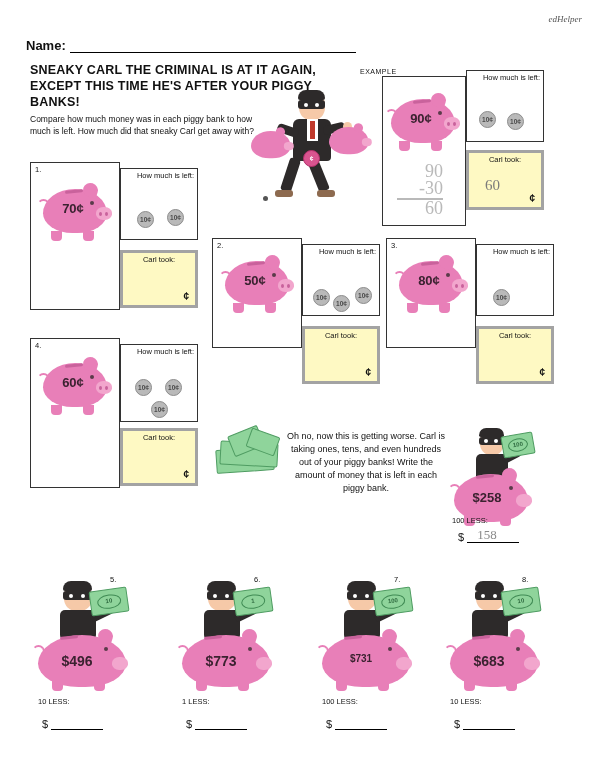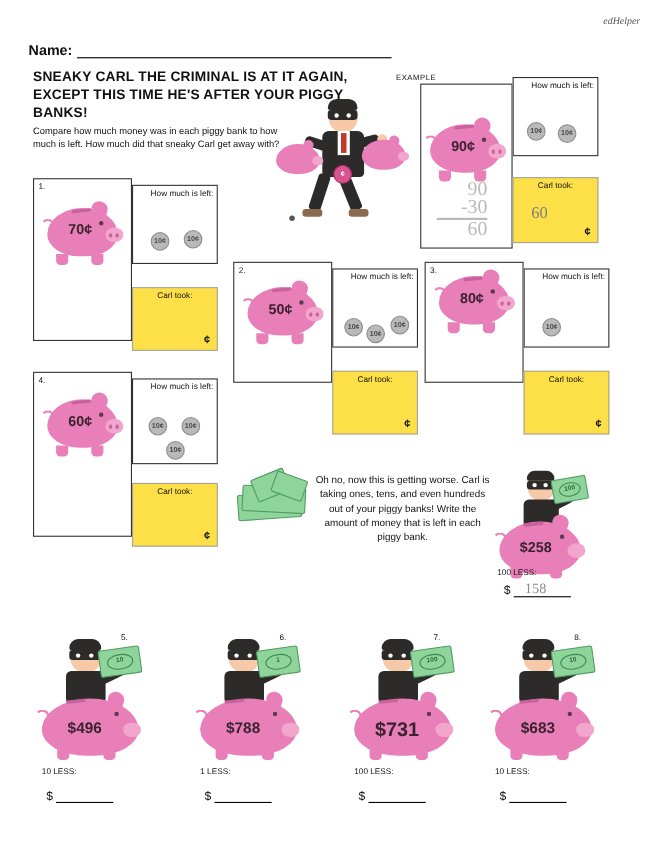--- a/index.html
+++ b/index.html
@@ -18,21 +18,21 @@
 
   .title-block{position:absolute;left:30px;top:62px;width:320px;}
   .title-line{font-family:"Liberation Sans",sans-serif;font-weight:bold;font-size:12.5px;letter-spacing:.2px;line-height:16px;}
   .intro{position:absolute;left:30px;top:113px;width:230px;font-size:8.5px;line-height:12px;color:#111;}
 
   
   .card{position:absolute;border:1px solid #333;box-sizing:border-box;background:#fff;}
   .card .idx{position:absolute;left:4px;top:2px;font-size:7.5px;}
   .hm-box{position:absolute;border:1px solid #333;box-sizing:border-box;background:#fff;}
   .hm-label{font-size:7.5px;line-height:9px;text-align:right;padding:2px 3px 0 3px;}
-  .took-box{position:absolute;border:1px solid #a3a3a3;box-sizing:border-box;background:#fde047;margin-top:11px;}
+  .took-box{position:absolute;border:3px solid #a3a3a3;box-sizing:border-box;background:#fef9c3;}
   .took-label{font-size:7.5px;text-align:center;padding-top:2px;}
   .cent-slot{position:absolute;right:6px;bottom:3px;font-size:10px;font-weight:bold;}
   .answer-val{font-size:15px;color:#7b7b7b;font-family:"Liberation Serif",serif;}
 
   
   .piggy{position:relative;}
   .piggy .body{position:absolute;left:0;top:8px;width:64px;height:44px;background:#e87fb8;border-radius:50% 50% 46% 46%/55% 55% 45% 45%;}
   .piggy .ear{position:absolute;left:40px;top:2px;width:15px;height:14px;background:#e87fb8;border-radius:50% 50% 0 50%;transform:rotate(18deg);}
   .piggy .snout{position:absolute;left:53px;top:26px;width:16px;height:13px;background:#f2a6cd;border-radius:45%;}
   .piggy .nost{position:absolute;width:3px;height:4px;background:#c9629c;border-radius:50%;top:31px;}
@@ -89,21 +89,21 @@
   </div>
 
   <div class="title-block">
     <div class="title-line">SNEAKY CARL THE CRIMINAL IS AT IT AGAIN,</div>
     <div class="title-line">EXCEPT THIS TIME HE'S AFTER YOUR PIGGY BANKS!</div>
   </div>
   <div class="intro">Compare how much money was in each piggy bank to how much is left. How much did that sneaky Carl get away with?</div>
 
   <div class="example-label" style="left:360px;top:68px;">EXAMPLE</div>
   <div class="card" style="left:382px;top:76px;width:84px;height:150px;">
-    <div class="piggy" style="position:absolute;left:8px;top:28px;width:68px;height:56px;">
+    <div class="piggy" style="position:absolute;left:8px;top:14px;width:68px;height:56px;">
       <div class="tail"></div>
       <div class="body"></div>
       <div class="slot"></div>
       <div class="ear"></div>
       <div class="eye"></div>
       <div class="snout"></div>
       <div class="nost" style="left:56px;"></div>
       <div class="nost" style="left:62px;"></div>
       <div class="leg" style="left:8px;"></div>
       <div class="leg" style="left:40px;"></div>
@@ -208,21 +208,21 @@
     <div class="coin" style="left:30px;top:50px;">10¢</div>
     <div class="coin" style="left:52px;top:42px;">10¢</div>
   </div>
   <div class="took-box" style="left:302px;top:326px;width:78px;height:58px;">
     <div class="took-label">Carl took:</div>
     <div class="cent-slot">¢</div>
   </div>
 
   <div class="card" style="left:386px;top:238px;width:90px;height:110px;">
     <div class="idx">3.</div>
-    <div class="piggy" style="position:absolute;left:12px;top:4px;width:68px;height:56px;">
+    <div class="piggy" style="position:absolute;left:12px;top:14px;width:68px;height:56px;">
       <div class="tail"></div>
       <div class="body"></div>
       <div class="slot"></div>
       <div class="ear"></div>
       <div class="eye"></div>
       <div class="snout"></div>
       <div class="nost" style="left:56px;"></div>
       <div class="nost" style="left:62px;"></div>
       <div class="leg" style="left:8px;"></div>
       <div class="leg" style="left:40px;"></div>
@@ -358,21 +358,21 @@
     </div>
     <div class="piggy" style="position:absolute;left:2px;top:52px;width:90px;height:64px;">
       <div class="tail"></div>
       <div class="body" style="width:88px;height:52px;"></div>
       <div class="slot"></div>
       <div class="ear" style="left:60px;"></div>
       <div class="eye" style="left:66px;"></div>
       <div class="snout" style="left:74px;top:30px;"></div>
       <div class="leg" style="left:14px;bottom:0;"></div>
       <div class="leg" style="left:56px;bottom:0;"></div>
-      <div class="amt" style="left:8px;top:26px;width:62px;font-size:14px;">$788</div>
+      <div class="amt" style="left:8px;top:26px;width:62px;font-size:14px;">$773</div>
     </div>
     <div class="less-label" style="position:absolute;left:2px;top:122px;">1 LESS:</div>
     <div class="dollar-line" style="position:absolute;left:6px;top:142px;">
       <span class="d">$</span>
       <span class="line"></span>
     </div>
   </div>
 
   <div style="position:absolute;left:320px;top:575px;width:120px;height:175px;">
     <div class="idx" style="position:absolute;left:74px;top:0;font-size:7.5px;">7.</div>
@@ -391,21 +391,21 @@
     </div>
     <div class="piggy" style="position:absolute;left:2px;top:52px;width:90px;height:64px;">
       <div class="tail"></div>
       <div class="body" style="width:88px;height:52px;"></div>
       <div class="slot"></div>
       <div class="ear" style="left:60px;"></div>
       <div class="eye" style="left:66px;"></div>
       <div class="snout" style="left:74px;top:30px;"></div>
       <div class="leg" style="left:14px;bottom:0;"></div>
       <div class="leg" style="left:56px;bottom:0;"></div>
-      <div class="amt" style="left:8px;top:26px;width:62px;font-size:18px;">$731</div>
+      <div class="amt" style="left:8px;top:26px;width:62px;font-size:10px;">$731</div>
     </div>
     <div class="less-label" style="position:absolute;left:2px;top:122px;">100 LESS:</div>
     <div class="dollar-line" style="position:absolute;left:6px;top:142px;">
       <span class="d">$</span>
       <span class="line"></span>
     </div>
   </div>
 
   <div style="position:absolute;left:448px;top:575px;width:120px;height:175px;">
     <div class="idx" style="position:absolute;left:74px;top:0;font-size:7.5px;">8.</div>

